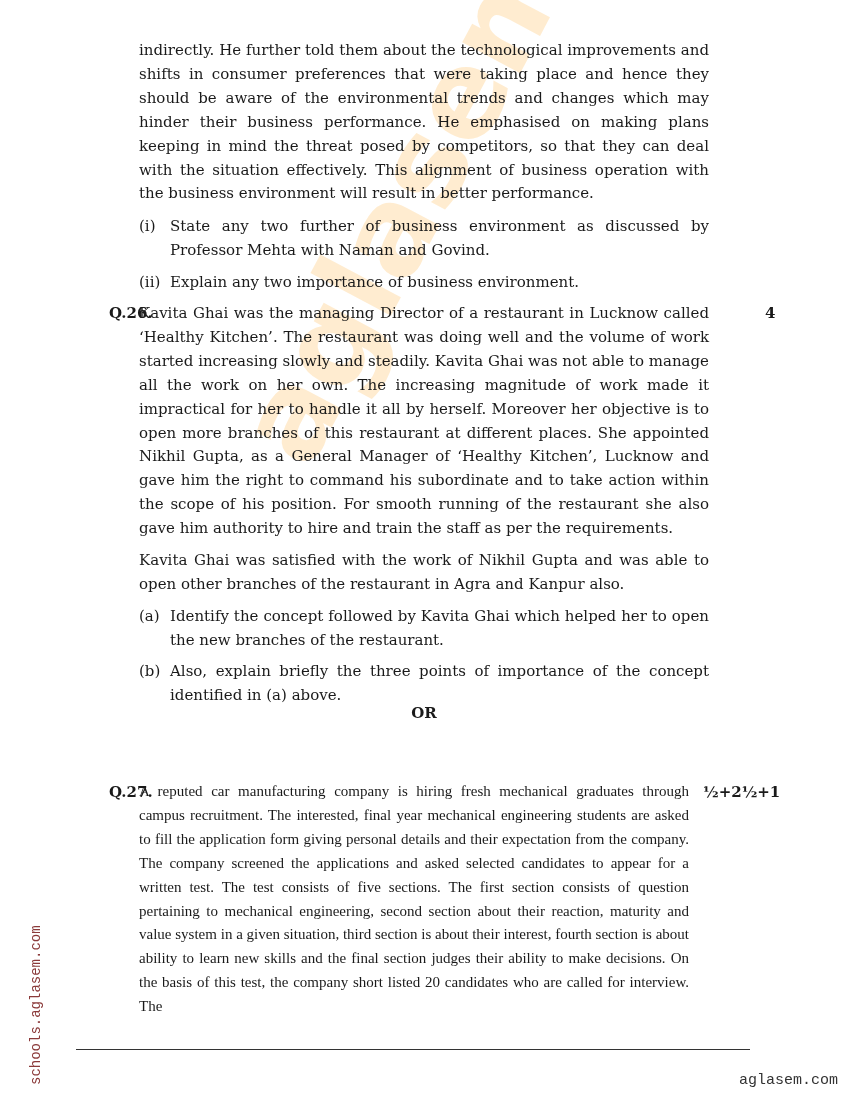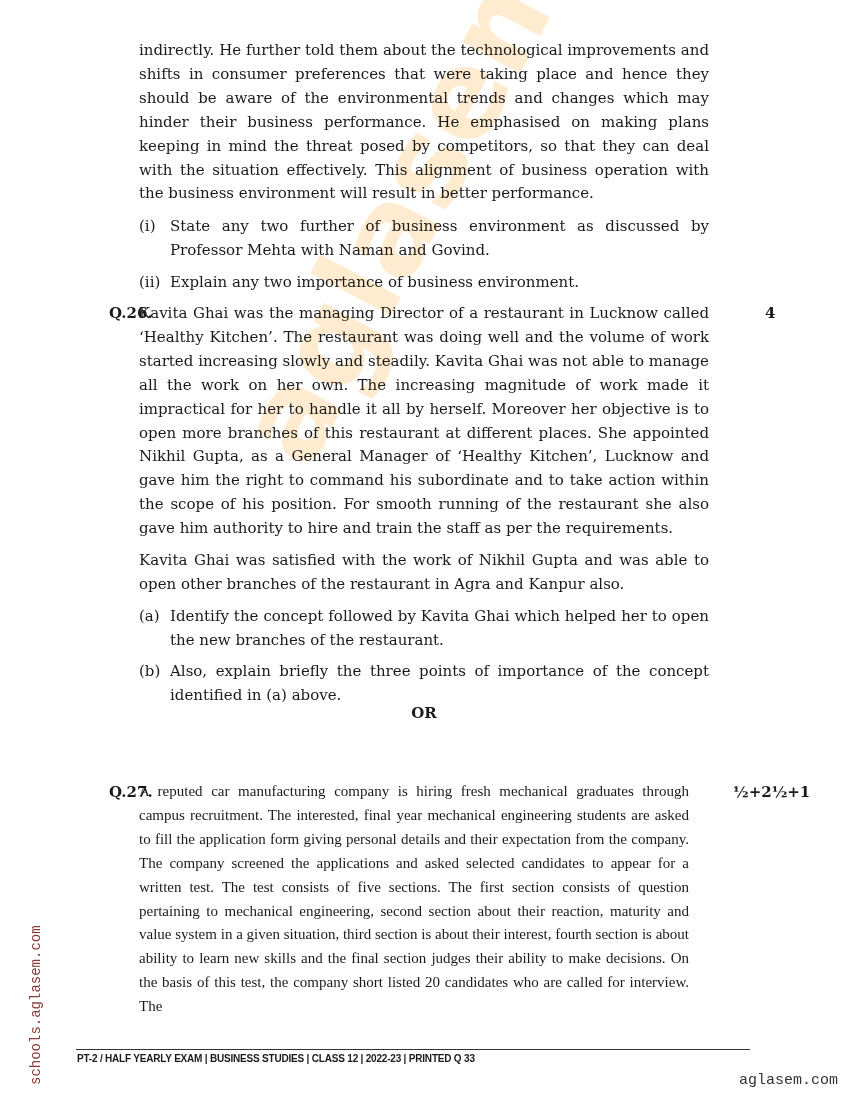--- a/index.html
+++ b/index.html
@@ -56,22 +56,21 @@
     <span class="txt">Identify the concept followed by Kavita Ghai which helped her to open the new branches of the restaurant.</span>
   </div>
   <div class="sub" style="top:660px;">
     <span class="lbl">(b)</span>
     <span class="txt">Also, explain briefly the three points of importance of the concept identified in (a) above.</span>
   </div>
 
   <div class="or" style="top:678px; left:-1px;margin-top:26px;">OR</div>
 
   <div class="qnum" style="top:783px;">Q.27.</div>
-  <div class="marks" style="top:783px; left:703px;margin-left:30px;">½+2½+1</div>
+  <div class="marks" style="top:783px; left:703px;">½+2½+1</div>
   <div class="block wide" style="top:780px;">A reputed car manufacturing company is hiring fresh mechanical graduates through campus recruitment. The interested, final year mechanical engineering students are asked to fill the application form giving personal details and their expectation from the company. The company screened the applications and asked selected candidates to appear for a written test. The test consists of five sections. The first section consists of question pertaining to mechanical engineering, second section about their reaction, maturity and value system in a given situation, third section is about their interest, fourth section is about ability to learn new skills and the final section judges their ability to make decisions. On the basis of this test, the company short listed 20 candidates who are called for interview. The</div>
 
   <div class="footer-rule"></div>
-  <div class="footer-left">PT-2 / HALF YEARLY EXAM | BUSINESS STUDIES | CLASS 12 | 2022-23 | PRINTED Q 33</div>
   <div class="footer-right">PRINTED PAGES 8 | PAGE# 6</div>
 
   <div class="site">aglasem.com</div>
   <div class="side">schools.aglasem.com</div>
 </div>
 
 </body></html>

